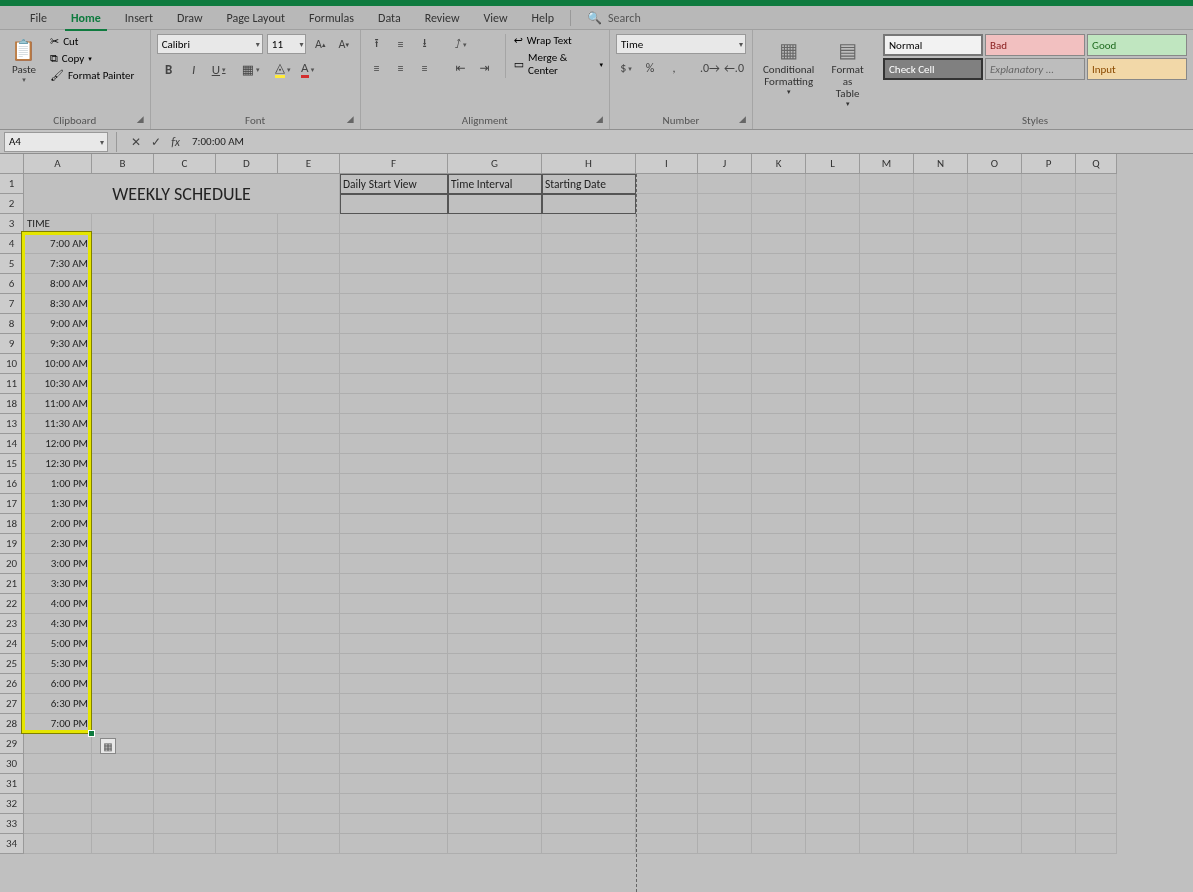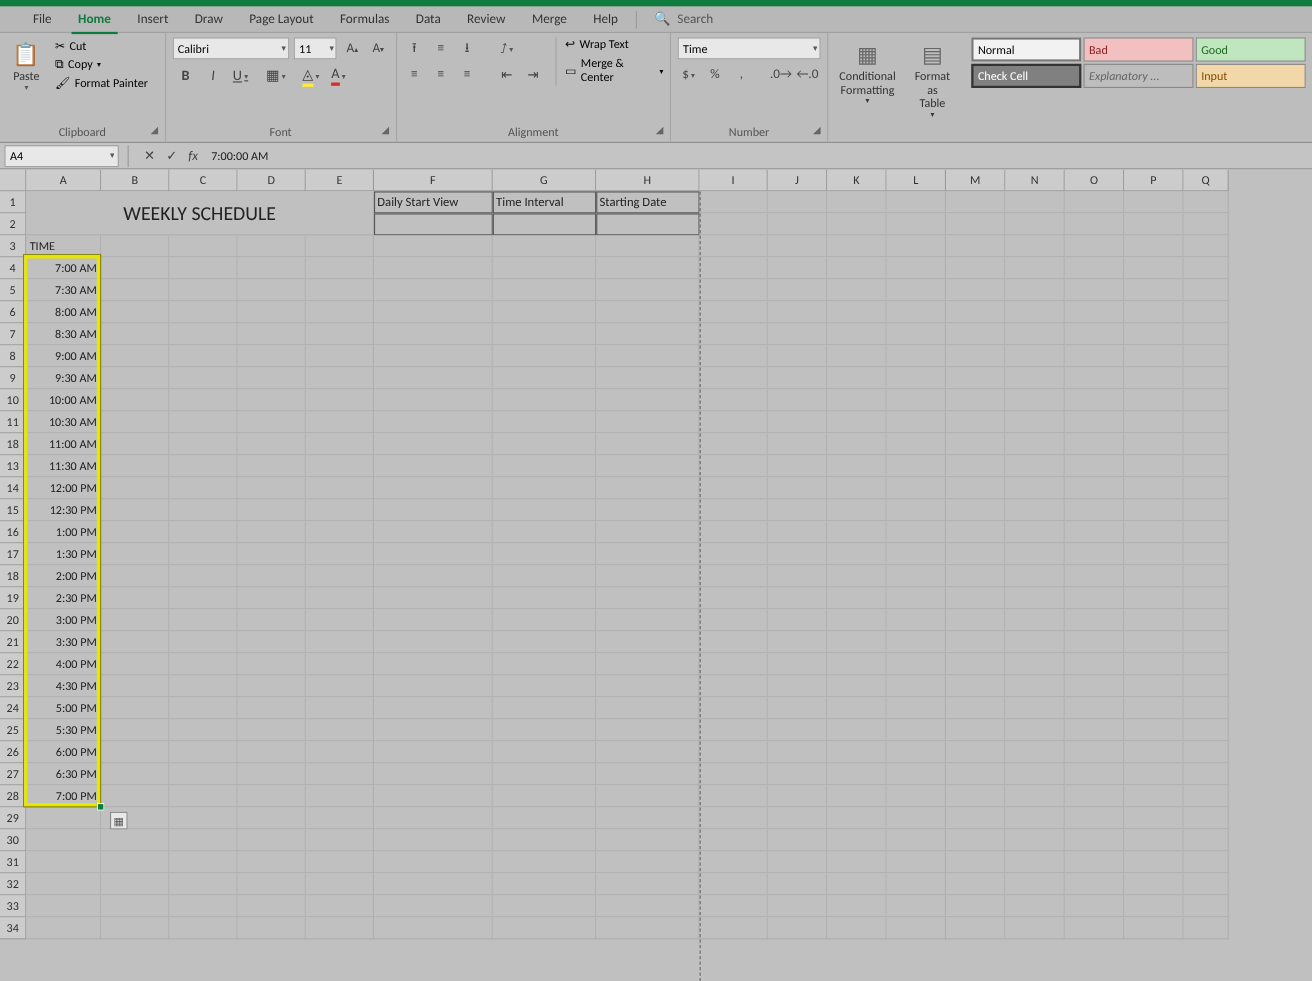--- a/index.html
+++ b/index.html
@@ -90,21 +90,21 @@
 <div class="menustrip">
 
 <div class="mitem">File</div>
     <div class="mitem active">Home</div>
     <div class="mitem">Insert</div>
     <div class="mitem">Draw</div>
     <div class="mitem">Page Layout</div>
     <div class="mitem">Formulas</div>
     <div class="mitem">Data</div>
     <div class="mitem">Review</div>
-    <div class="mitem">Merge</div>
+    <div class="mitem">View</div>
     <div class="mitem">Help</div>
     <div class="sep"></div>
     <div class="mitem search">
       <span>🔍</span>
       <span>Search</span>
     </div>
   </div>
 
 <div class="ribbon">
 
@@ -239,20 +239,21 @@
           <div class="style-cell sc-normal">Normal</div>
           <div class="style-cell sc-bad">Bad</div>
           <div class="style-cell sc-good">Good</div>
         </div>
         <div class="style-gallery">
           <div class="style-cell sc-check">Check Cell</div>
           <div class="style-cell sc-expl">Explanatory ...</div>
           <div class="style-cell sc-input">Input</div>
         </div>
       </div>
+    <div class="rgroup-label"><span>Styles</span></div>
   </div>
 
 </div>
 
 <div class="fbar-row">
   <div class="namebox">
       <span>A4</span>
     </div>
   <div class="fbar-sep"></div>
   <div class="fbar-btns">

